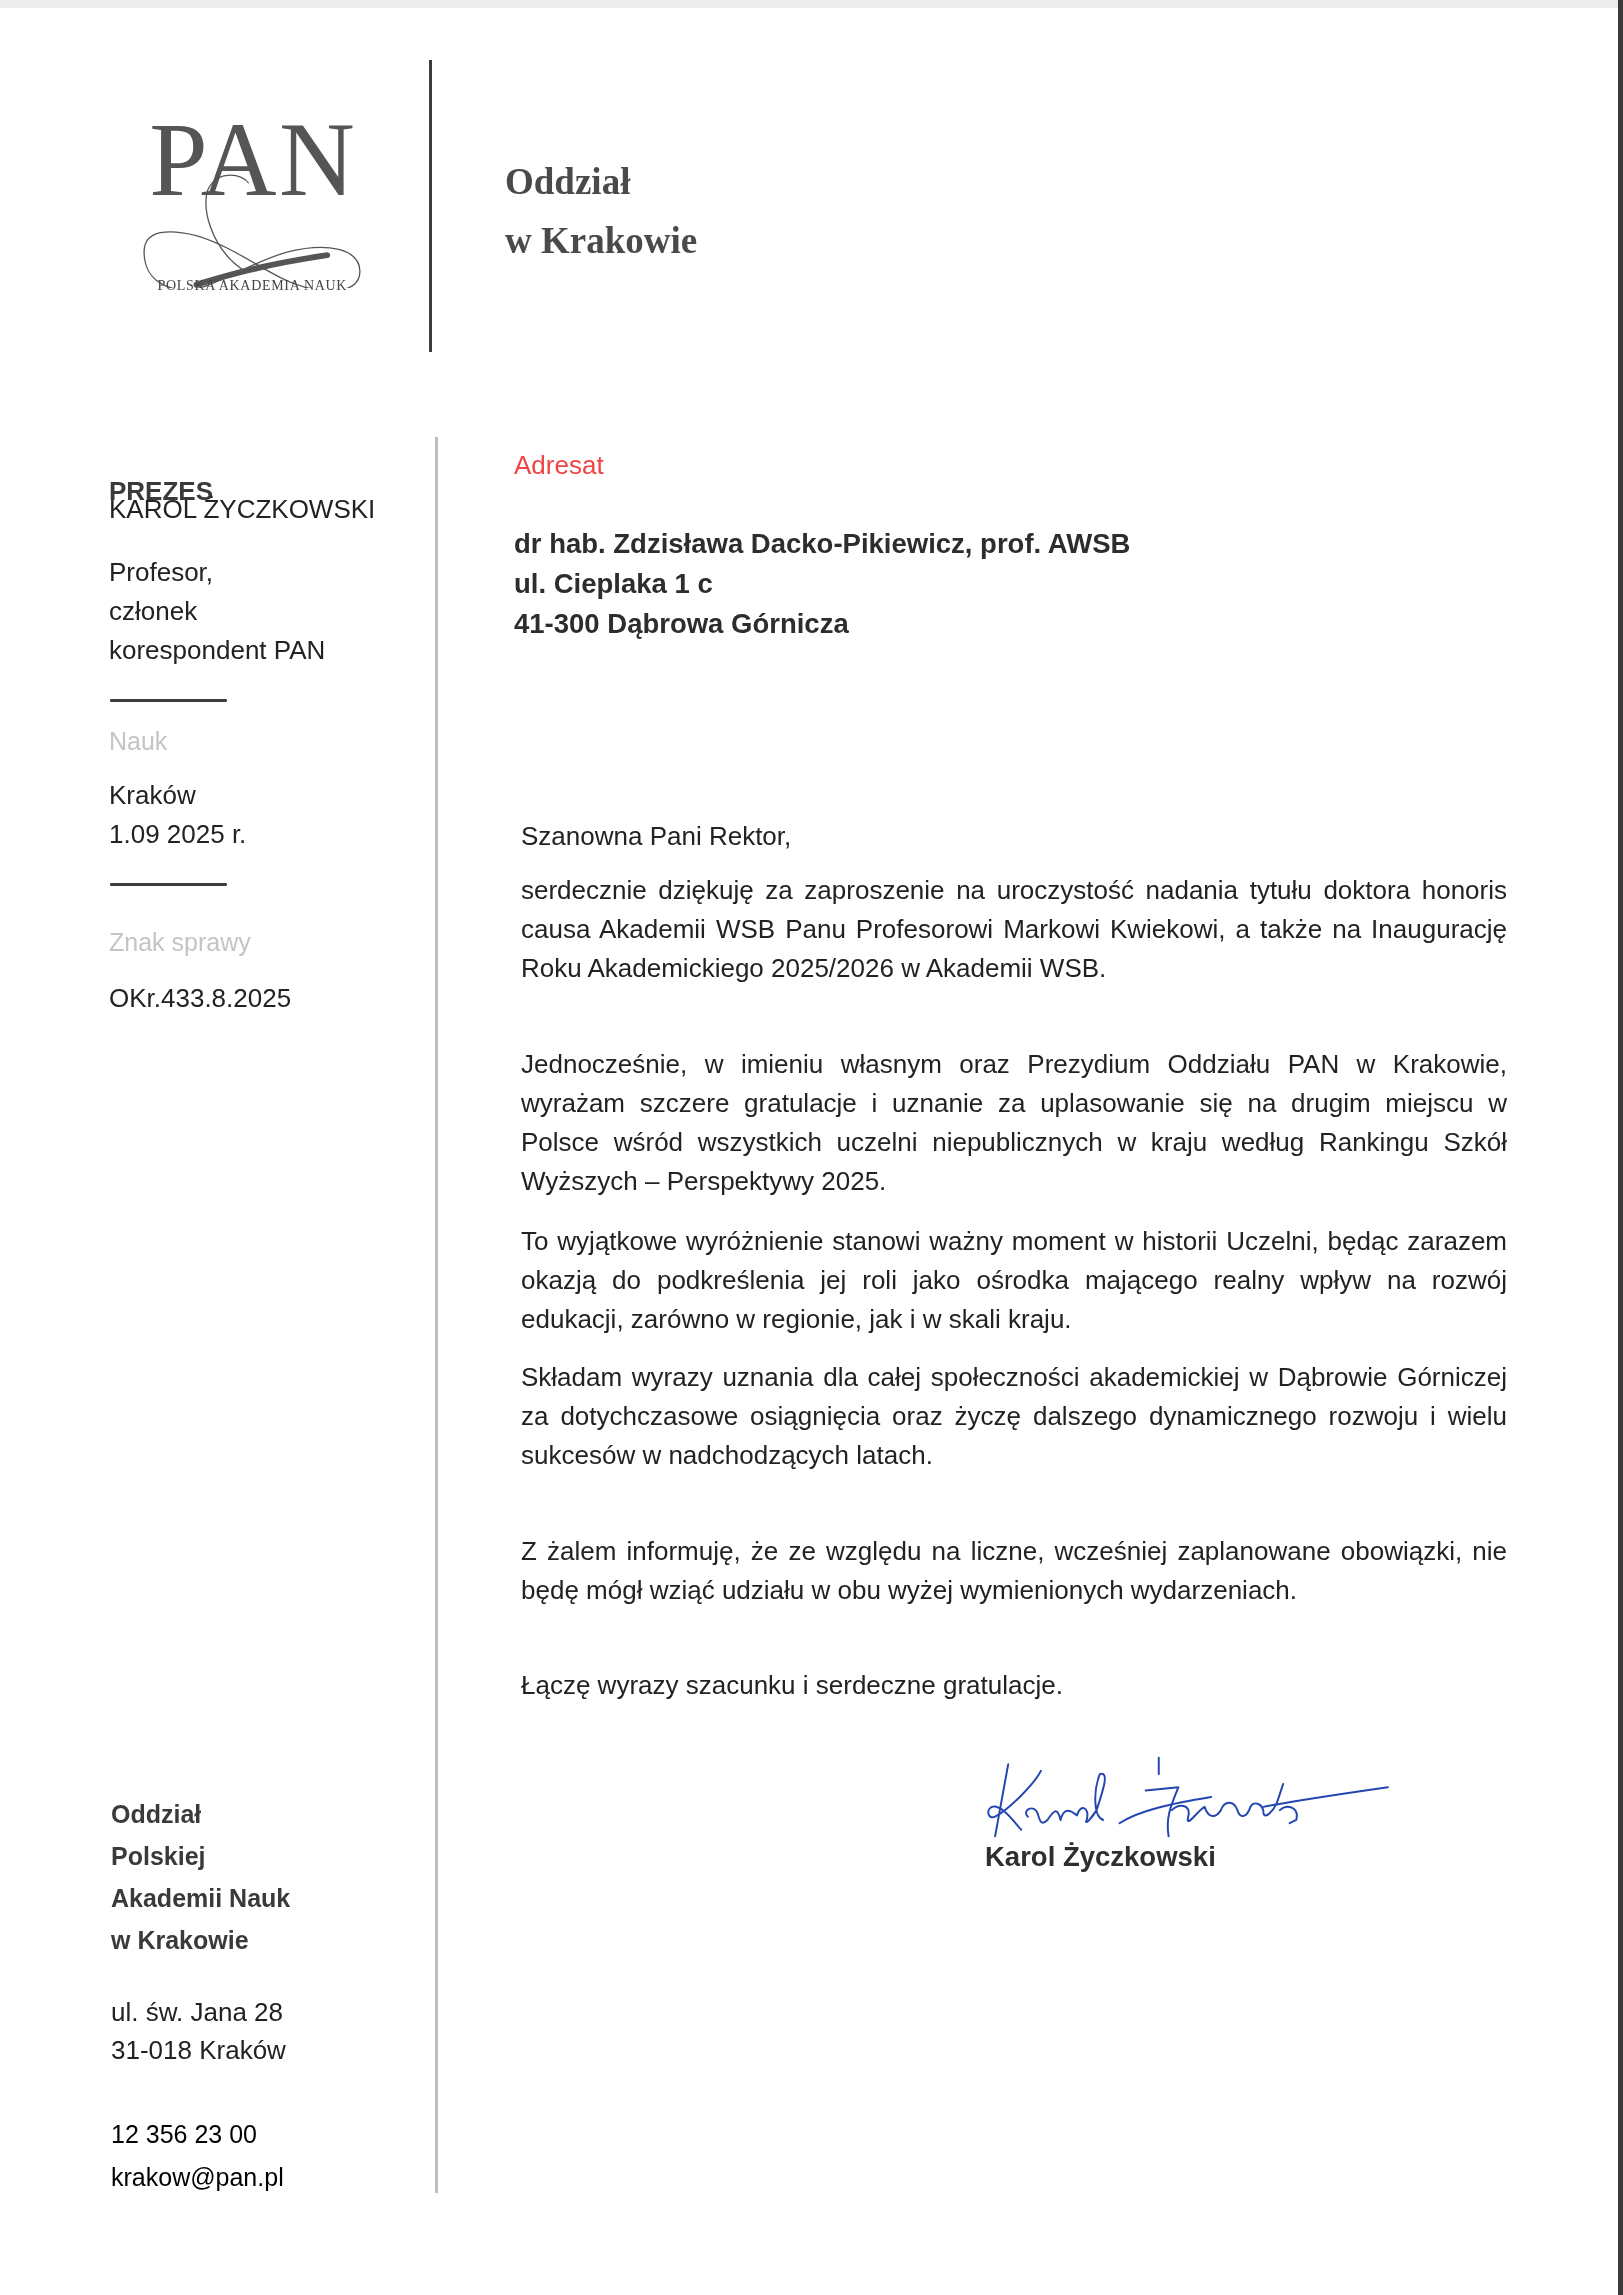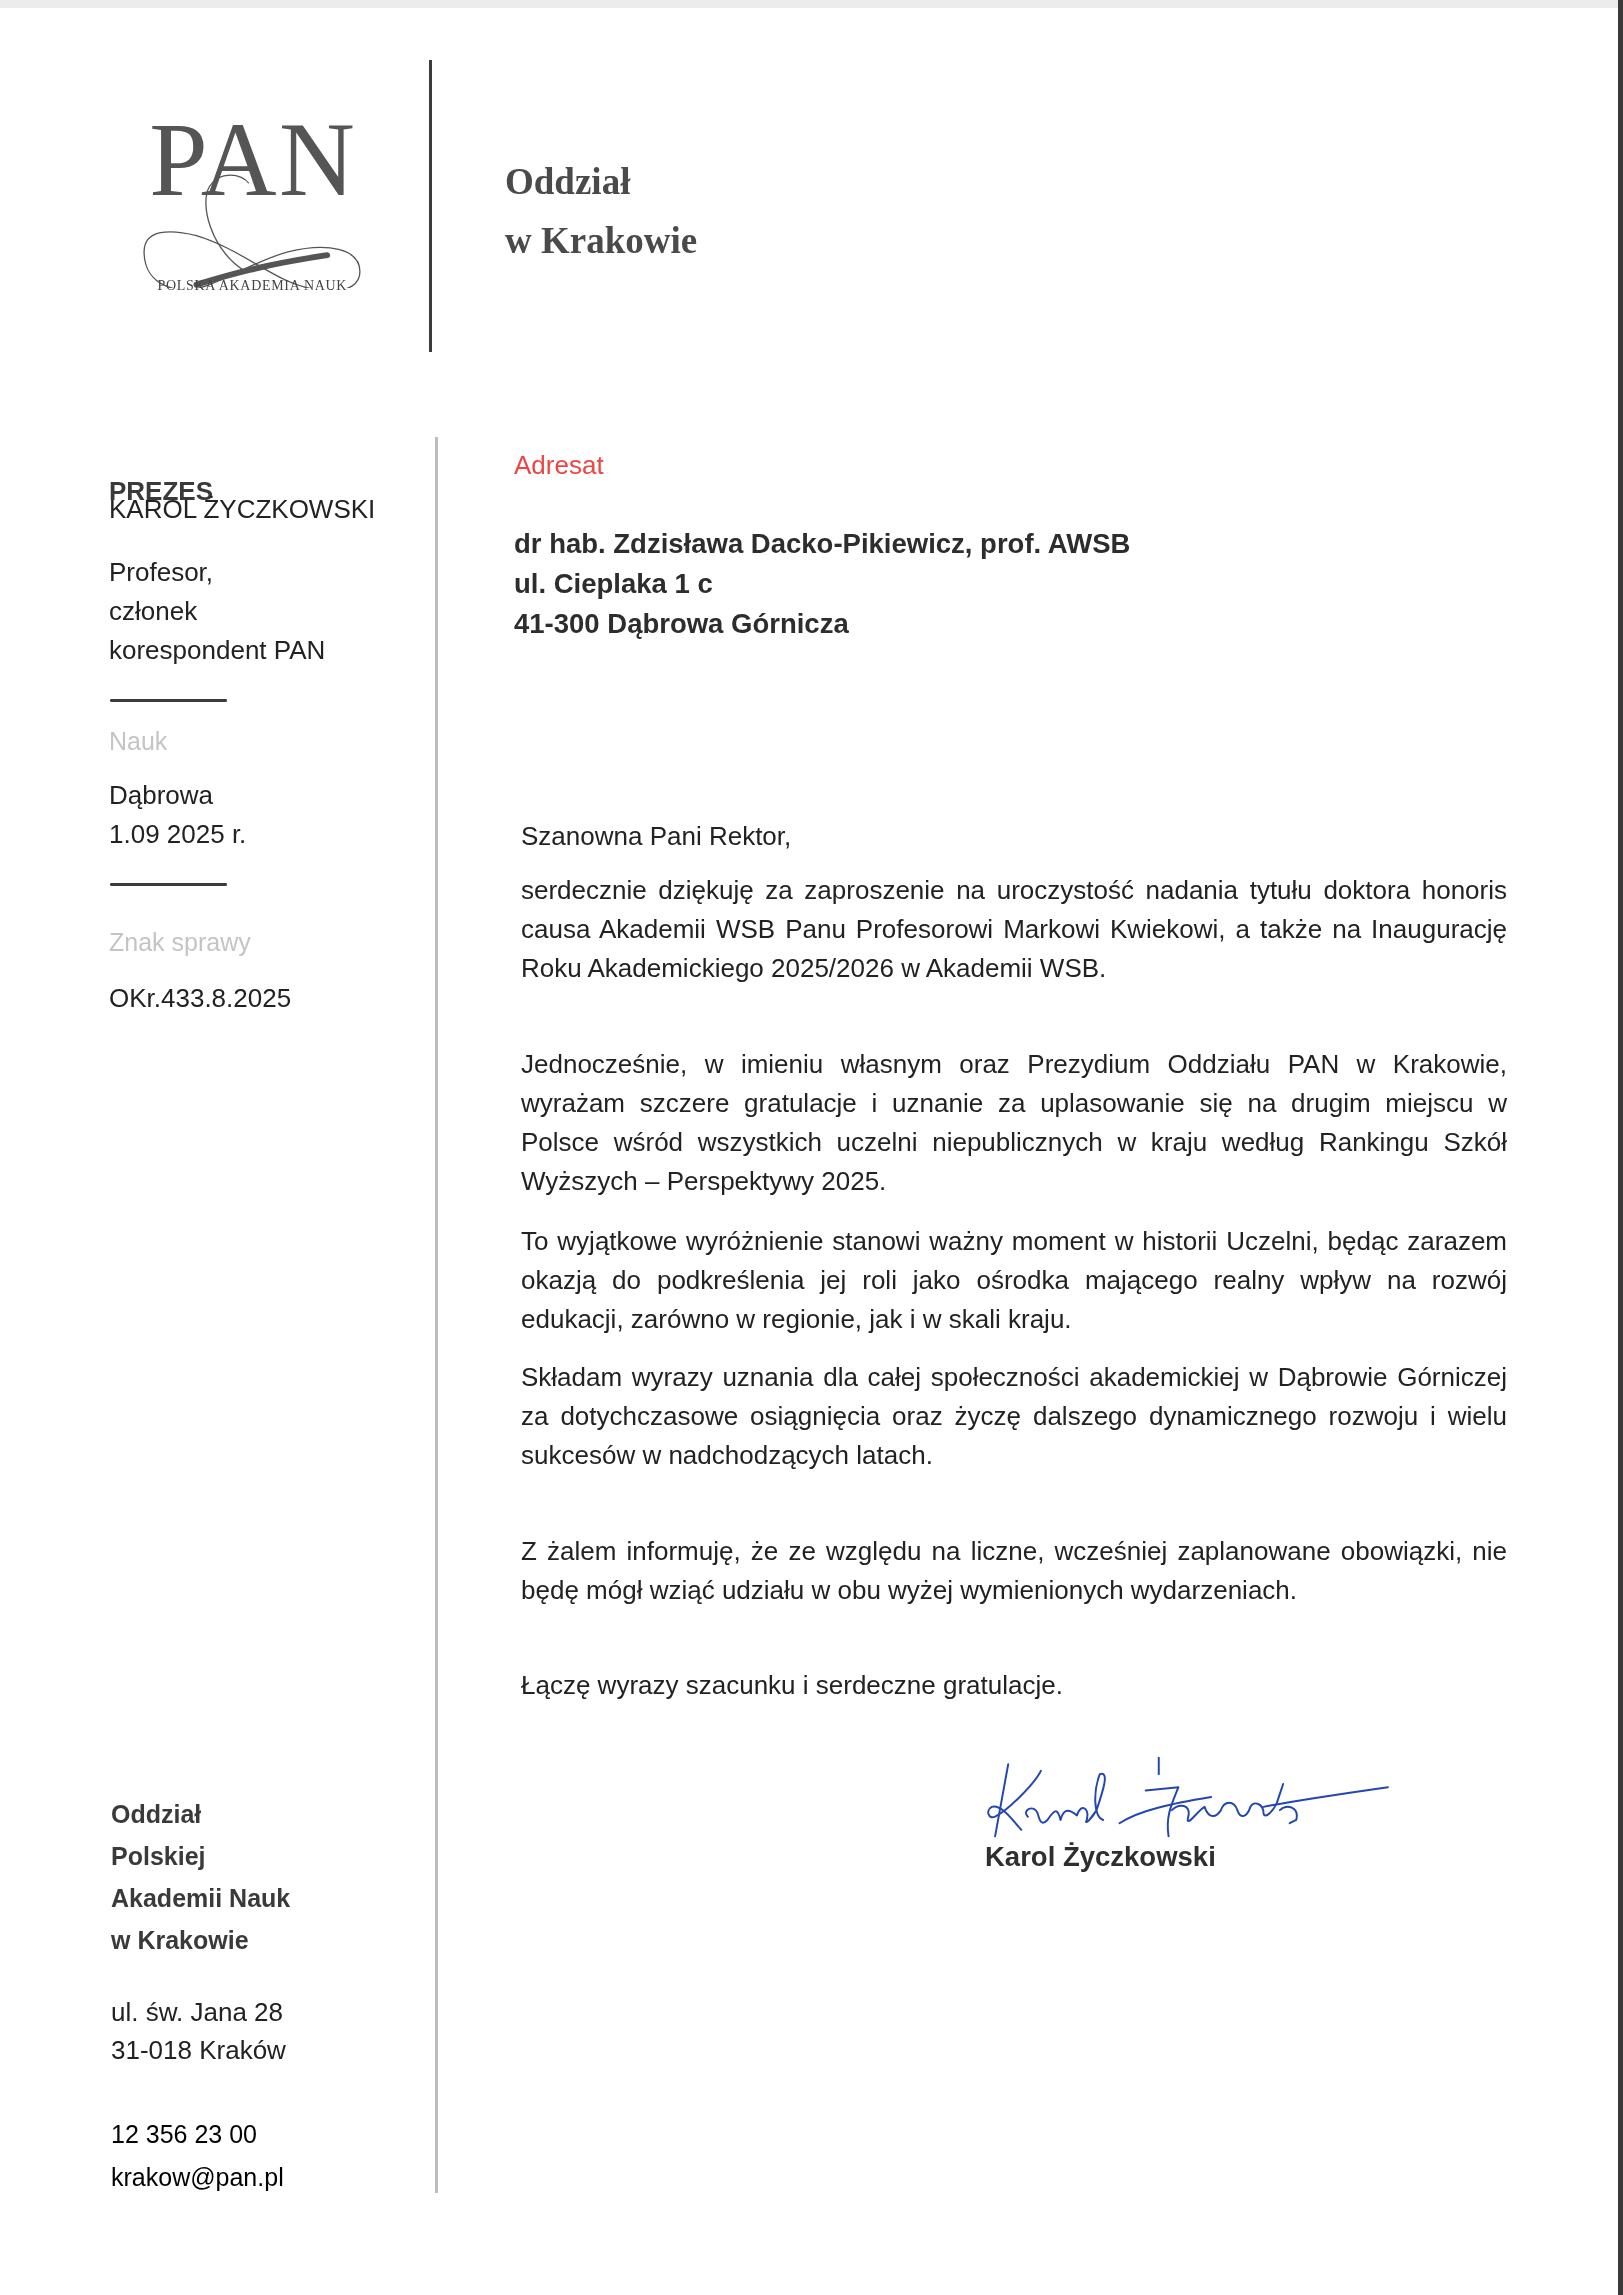--- a/index.html
+++ b/index.html
@@ -77,21 +77,21 @@
 <div class="abs side side-label-bold" style="top:432px;margin-top:44px;">PREZES</div>
 <div class="abs side side-text" style="top:490px;">KAROL ŻYCZKOWSKI</div>
 <div class="abs side side-text" style="top:553px;">
   <div>Profesor,</div>
   <div>członek</div>
   <div>korespondent PAN</div>
 </div>
 <div class="abs side-rule" style="top:699px;"></div>
 <div class="abs side side-muted" style="top:727px;">Nauk</div>
 <div class="abs side side-text" style="top:776px;">
-  <div>Dąbrowa</div>
+  <div>Kraków</div>
   <div>1.09 2025 r.</div>
 </div>
 <div class="abs side-rule" style="top:883px;"></div>
 <div class="abs side side-muted" style="top:928px;">Znak sprawy</div>
 <div class="abs side side-text" style="top:979px;">OKr.433.8.2025</div>
 
 <div class="abs column-rule"></div>
 
 <div class="abs addr-label">Adresat</div>
 <div class="abs addr">

